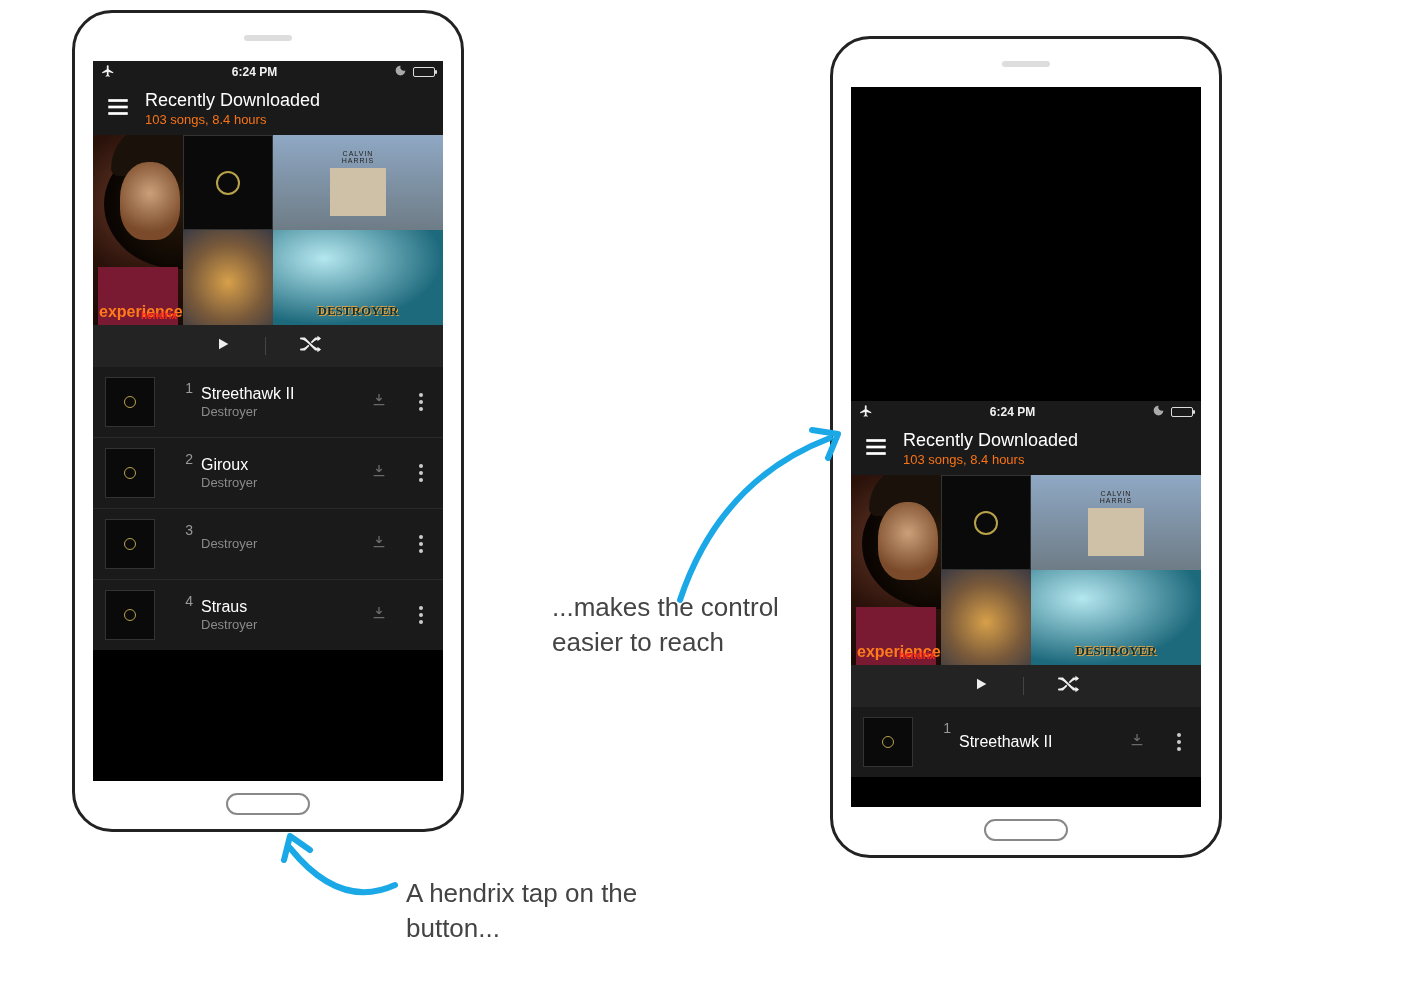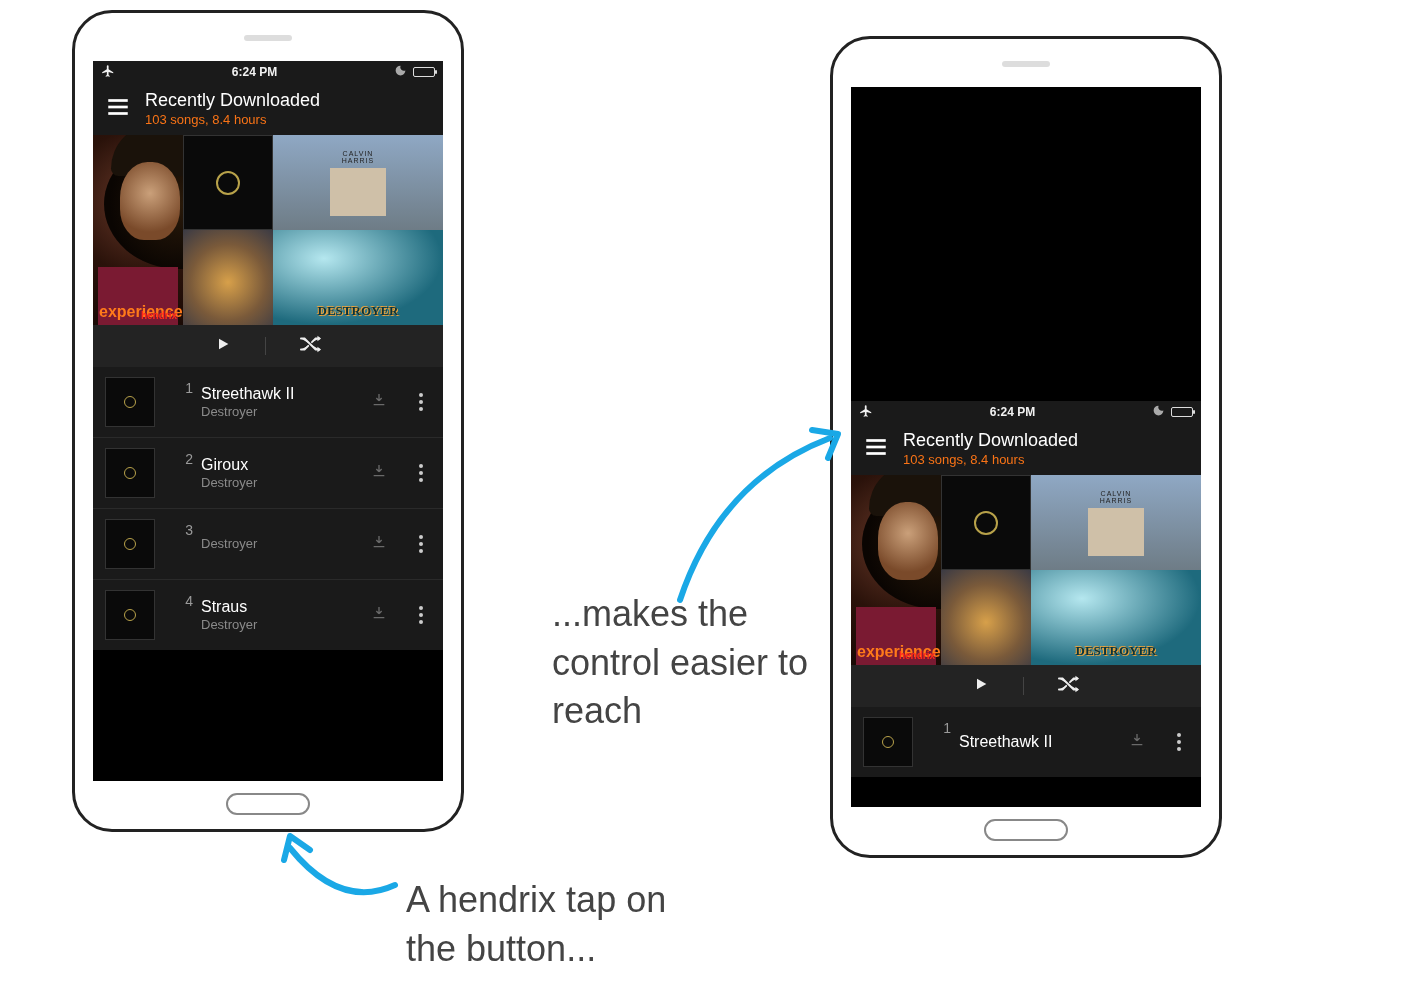--- a/index.html
+++ b/index.html
@@ -144,21 +144,21 @@
 
   
   .shifted-wrapper { position:absolute; left:0; right:0; top:0; bottom:0; }
   .black-top { background:#000; height: 314px; }
   .shifted-content { position:relative; }
 
   
   .anno {
     position: absolute;
     font-family: "Segoe UI", "Helvetica Neue", Arial, sans-serif;
-    font-size: 36px;
+    font-size: 26px;
     color: #444;
     line-height: 1.35;
   }
   .anno-left { left: 406px; top: 876px; width: 320px; }
   .anno-right { left: 552px; top: 590px; width: 260px; }
 
   .arrow { position:absolute; }
   .arrow svg { overflow: visible; }
 </style>
 </head>

